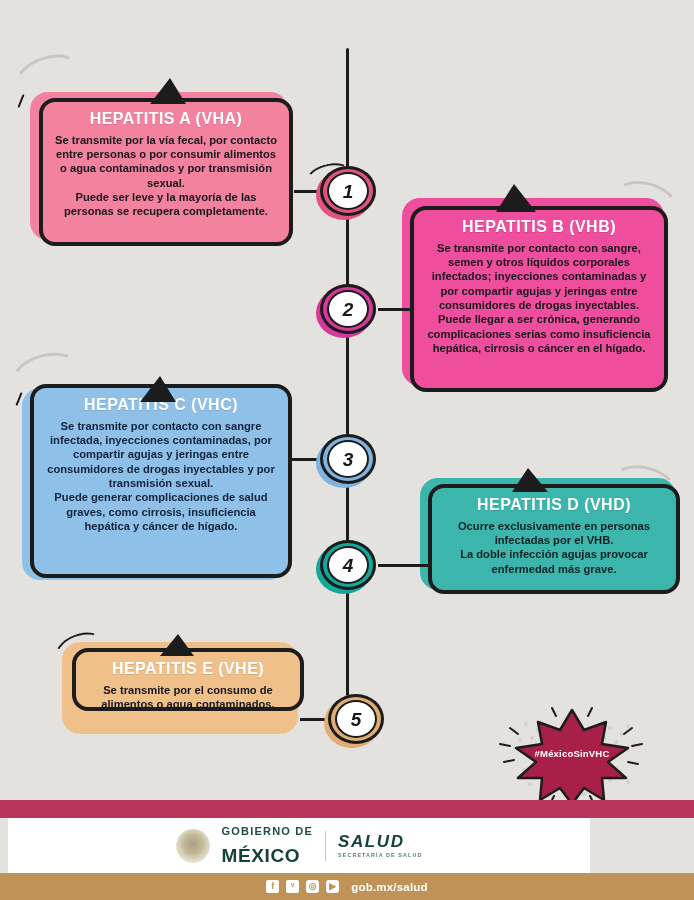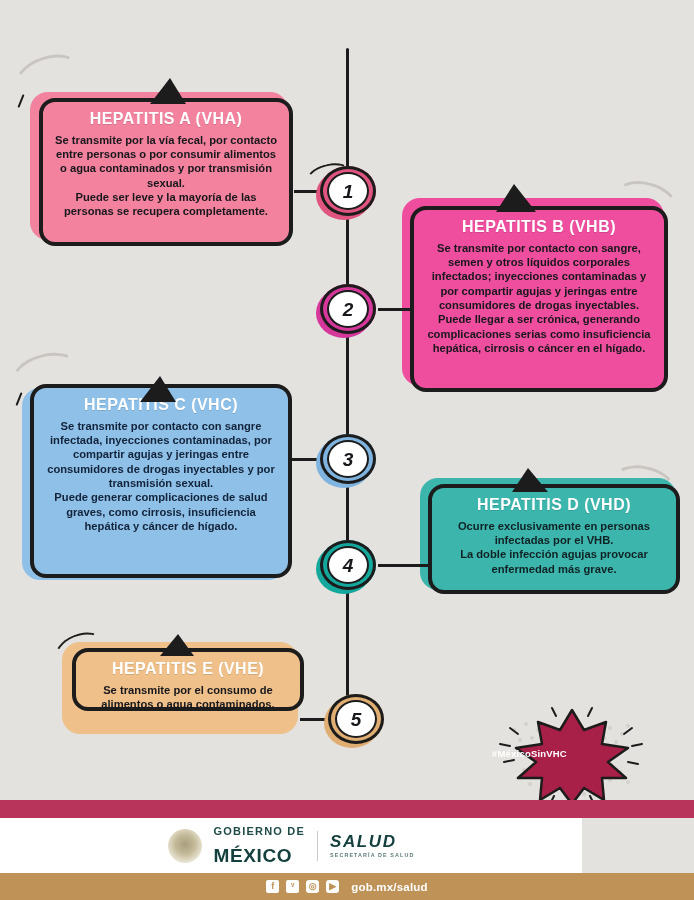--- a/index.html
+++ b/index.html
@@ -177,40 +177,40 @@
     top: 668px;
     width: 160px;
     height: 104px;
     z-index: 3;
   }
   .burst-text {
     position: absolute;
     top: 44px;
     left: 0;
     width: 160px;
-    text-align: left;
+    text-align: center;
     color: #ffffff;
     font-size: 9.5px;
     font-weight: bold;
     letter-spacing: 0.2px;
     z-index: 4;
   }
 
   
   .divider-stripe {
     position: absolute;
     top: 800px; left: 0;
     width: 694px;
     height: 18px;
     background: #b4254f;
     opacity: 0.92;
   }
   .footer-white {
     position: absolute;
-    top: 818px; left: 0;
+    top: 818px; left: 8px;
     width: 582px;
     height: 55px;
     background: #ffffff;
     display: flex;
     align-items: center;
     justify-content: center;
     gap: 12px;
   }
   .eagle {
     width: 34px; height: 34px;

